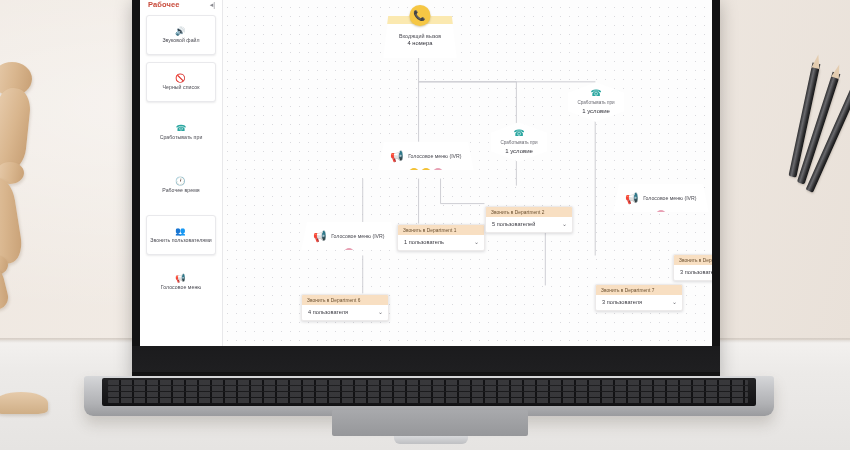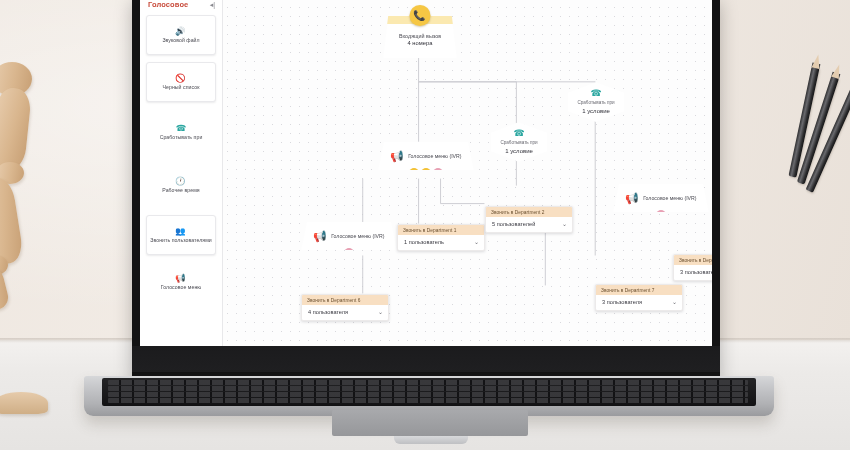--- a/index.html
+++ b/index.html
@@ -166,21 +166,21 @@
   </div>
 
   <div id="laptop">
     <div class="screen-bezel">
       <div class="screen">
 
         <div class="app">
 
           <div class="sidebar">
             <div class="sb-head">
-              <div class="sb-title">Голосовое</div>
+              <div class="sb-title">Рабочее</div>
               <div class="sb-collapse">◂|</div>
             </div>
             <div class="sb-list">
 
               <div class="sb-item rect">
                 <div class="sb-ico">🔊</div>
                 <div class="sb-lbl">Звуковой файл</div>
               </div>
 
               <div class="sb-item rect">

